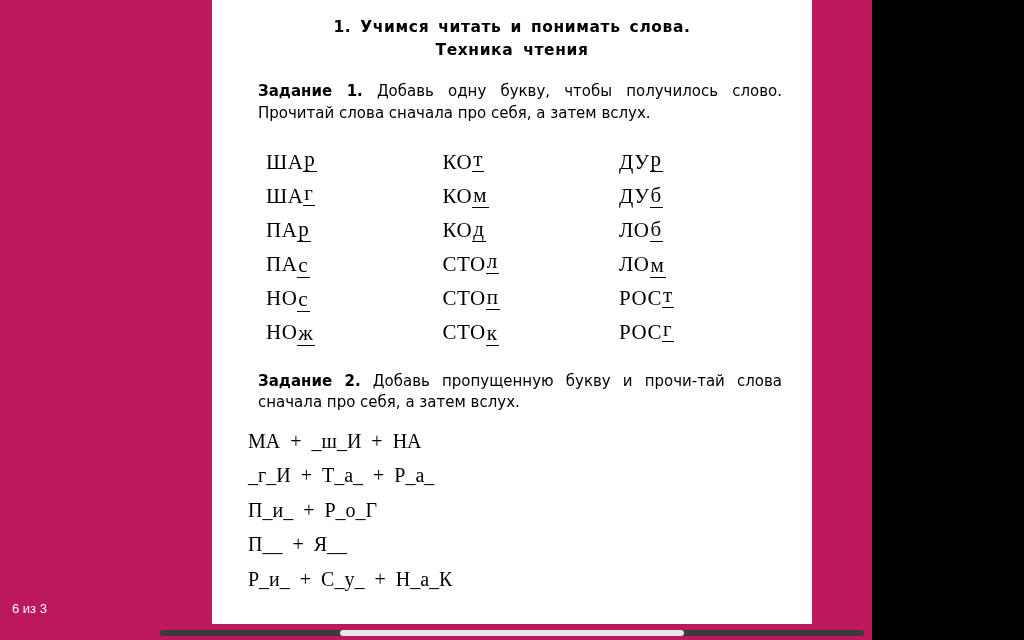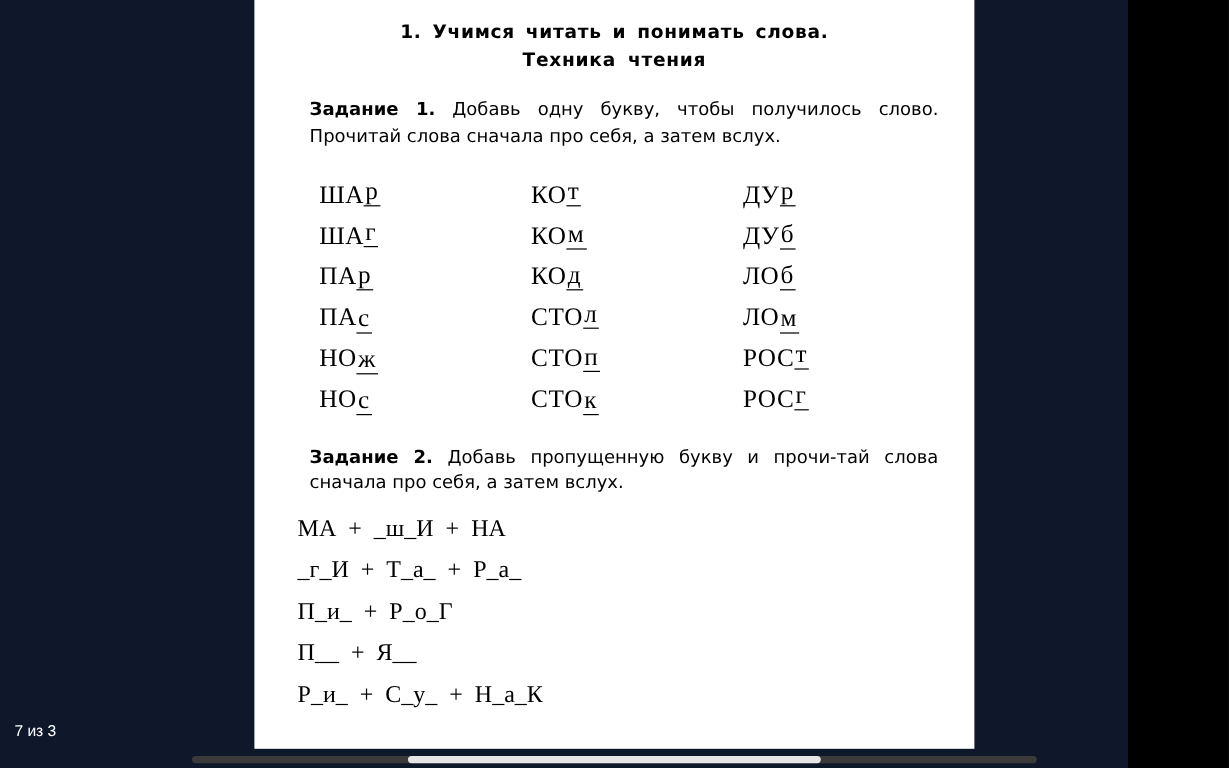--- a/index.html
+++ b/index.html
@@ -7,23 +7,23 @@
     padding: 0;
     background: #000;
     width: 1024px;
     height: 640px;
     overflow: hidden;
     font-family: "Liberation Sans", sans-serif;
   }
 
   #viewer {
     position: relative;
-    width: 940px;
+    width: 872px;
     height: 640px;
-    background: #0f172a;
+    background: #be185d;
   }
 
   
   #page {
     position: absolute;
     left: 212px;
     top: 0;
     width: 600px;
     height: 624px;
     background: #ffffff;
@@ -160,22 +160,22 @@
 
       <div class="task-block">
         <p class="task-para"><span class="task-label">Задание 1.</span><span> Добавь  одну  букву,  чтобы  получилось  слово.  Прочитай  слова  сначала  про  себя,  а  затем  вслух.</span></p>
 
         <div class="cols">
           <div class="col col1">
             <div class="wordrow"><span class="base">ША</span><span class="fill">р</span></div>
             <div class="wordrow"><span class="base">ША</span><span class="fill">г</span></div>
             <div class="wordrow"><span class="base">ПА</span><span class="fill mid">р</span></div>
             <div class="wordrow"><span class="base">ПА</span><span class="fill low">с</span></div>
+            <div class="wordrow"><span class="base">НО</span><span class="fill low">с</span></div>
             <div class="wordrow"><span class="base">НО</span><span class="fill low">ж</span></div>
-            <div class="wordrow"><span class="base">НО</span><span class="fill low">с</span></div>
           </div>
 
           <div class="col col2">
             <div class="wordrow"><span class="base">КО</span><span class="fill">т</span></div>
             <div class="wordrow"><span class="base">КО</span><span class="fill mid">м</span></div>
             <div class="wordrow"><span class="base">КО</span><span class="fill mid">д</span></div>
             <div class="wordrow"><span class="base">СТО</span><span class="fill">л</span></div>
             <div class="wordrow"><span class="base">СТО</span><span class="fill mid">п</span></div>
             <div class="wordrow"><span class="base">СТО</span><span class="fill low">к</span></div>
           </div>
@@ -201,18 +201,18 @@
             <div class="exprow">П_и_  +  Р_о_Г</div>
             <div class="exprow">П__  +  Я__</div>
             <div class="exprow">Р_и_  +  С_у_  +  Н_а_К</div>
           </div>
         </div>
       </div>
 
     </div>
   </div>
 
-  <div class="page-count">7 из 3</div>
+  <div class="page-count">6 из 3</div>
 
   <div class="scrollbar-track"></div>
   <div class="scrollbar-thumb"></div>
 
 </div>
 
 </body></html>

